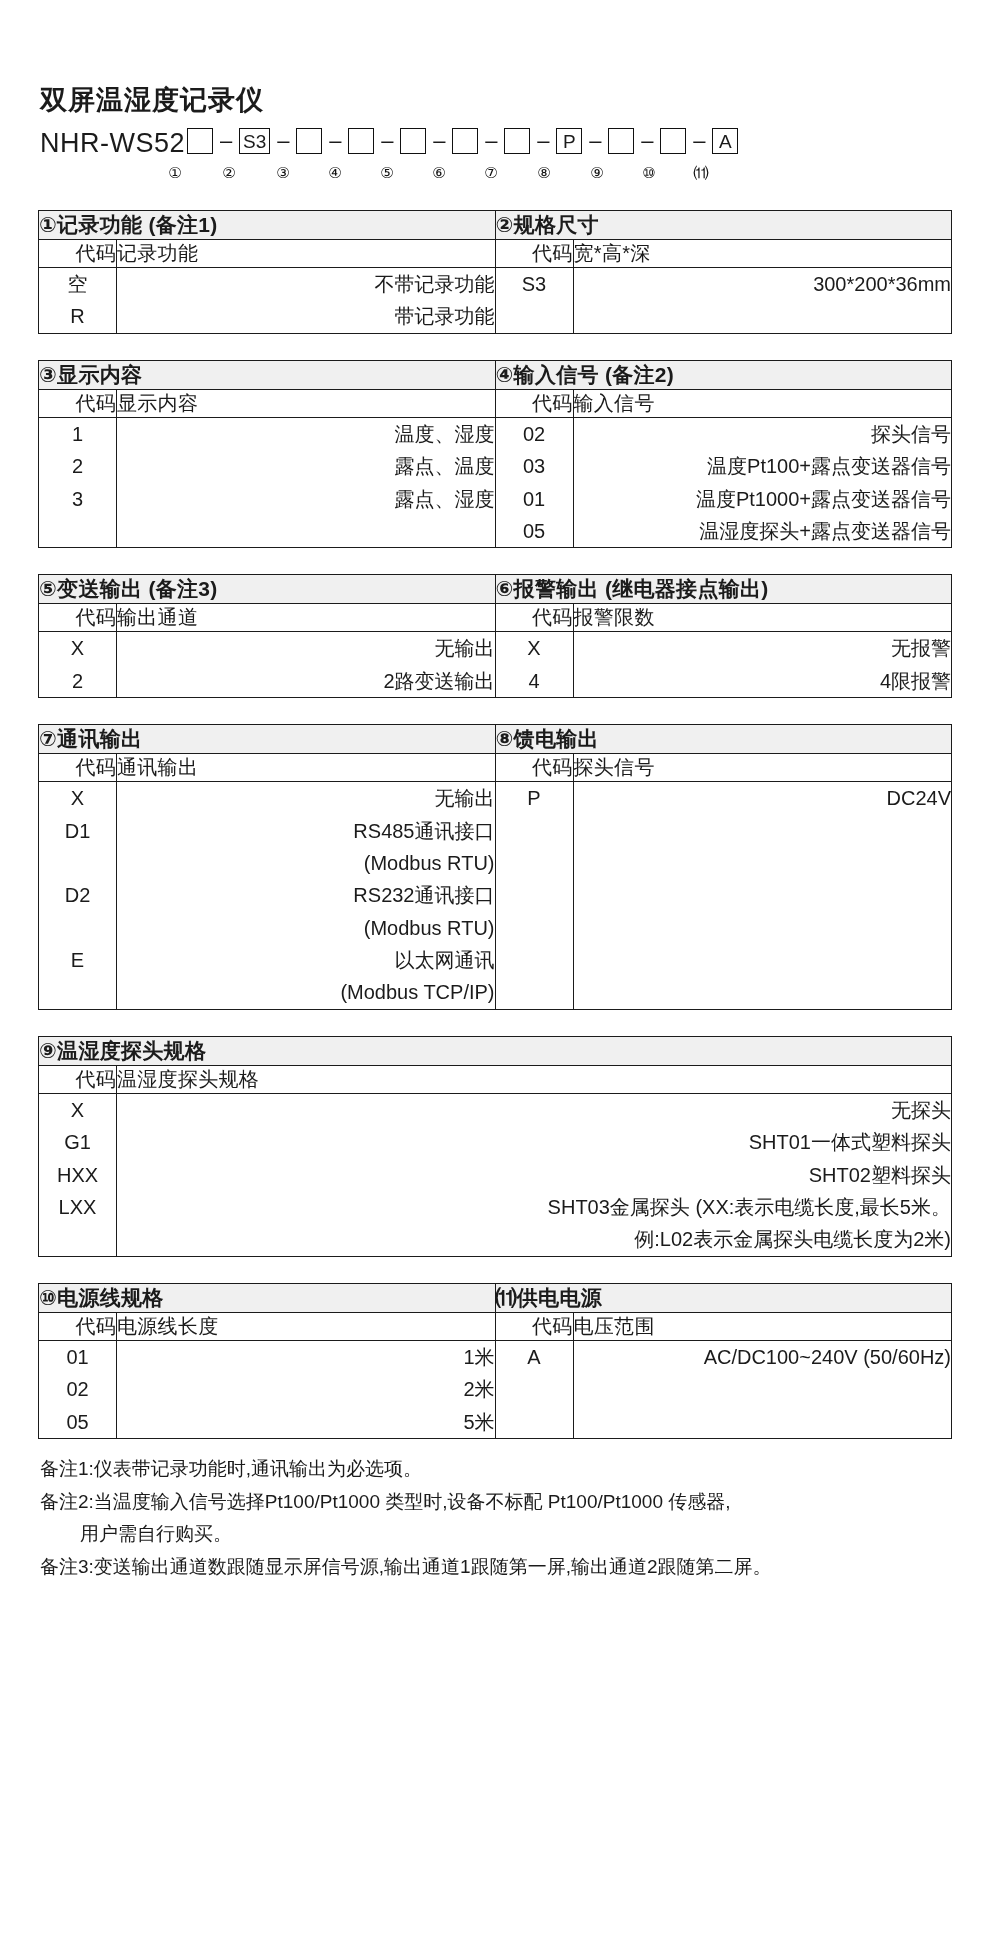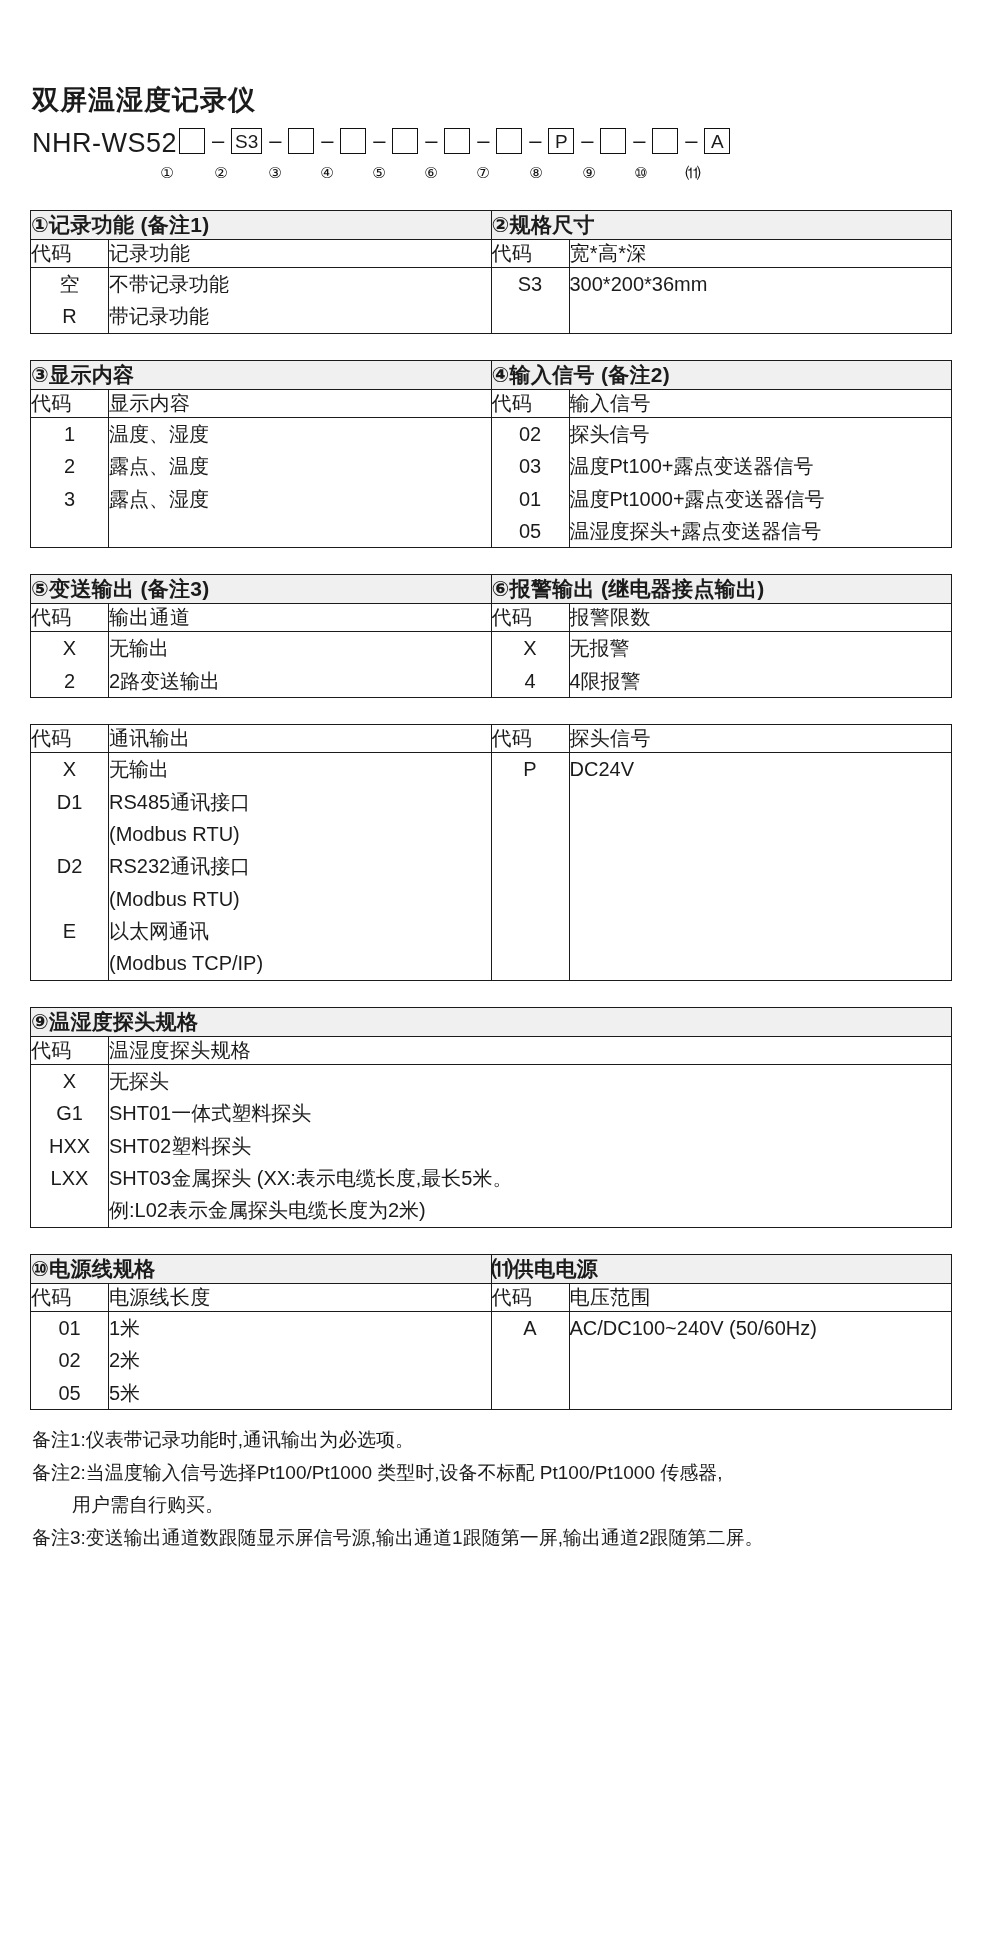--- a/index.html
+++ b/index.html
@@ -7,21 +7,21 @@
     width:990px;
     background:#ffffff;
     font-family:"Liberation Sans","DejaVu Sans",sans-serif;
     color:#1b1b1b;
     -webkit-font-smoothing:antialiased;
   }
   .page{
     width:990px;
     min-height:1933px;
     box-sizing:border-box;
-    padding:46px 38px 20px 30px;
+    padding:46px 38px 20px 38px;
     position:relative;
   }
   .topline{
     height:22px;
   }
 
   
   .title{
     font-size:27px;
     font-weight:700;
@@ -91,26 +91,27 @@
     font-weight:700;
     padding:9px 10px 9px 12px;
     letter-spacing:0.3px;
   }
   .sub{
     font-size:20px;
     padding:7px 10px 7px 12px;
     letter-spacing:0.3px;
   }
   .codecol{
-    text-align:left;
+    text-align:right;
   }
   .cellpad{
     padding:8px 10px 10px 12px;
     font-size:20px;
     line-height:1.62;
+    text-align:right;
   }
   .cellpad.center{text-align:center;}
   .codew{width:78px;}
   .codew-r{width:78px;}
 
   
   .notes{
     margin-top:14px;
     margin-left:2px;
     font-size:19px;
@@ -306,20 +307,24 @@
     </table>
 
   <table class="tbl">
     <colgroup>
         <col class="codew">
         <col>
         <col class="codew-r">
         <col>
       </colgroup>
     <tbody>
+        <tr>
+      <td class="hdr" colspan="2">⑦通讯输出</td>
+      <td class="hdr" colspan="2">⑧馈电输出</td>
+    </tr>
     <tr>
       <td class="sub codecol">代码</td>
       <td class="sub">通讯输出</td>
       <td class="sub codecol">代码</td>
       <td class="sub">探头信号</td>
     </tr>
     <tr>
       <td class="cellpad center">
         <div>X</div>
         <div>D1</div>

